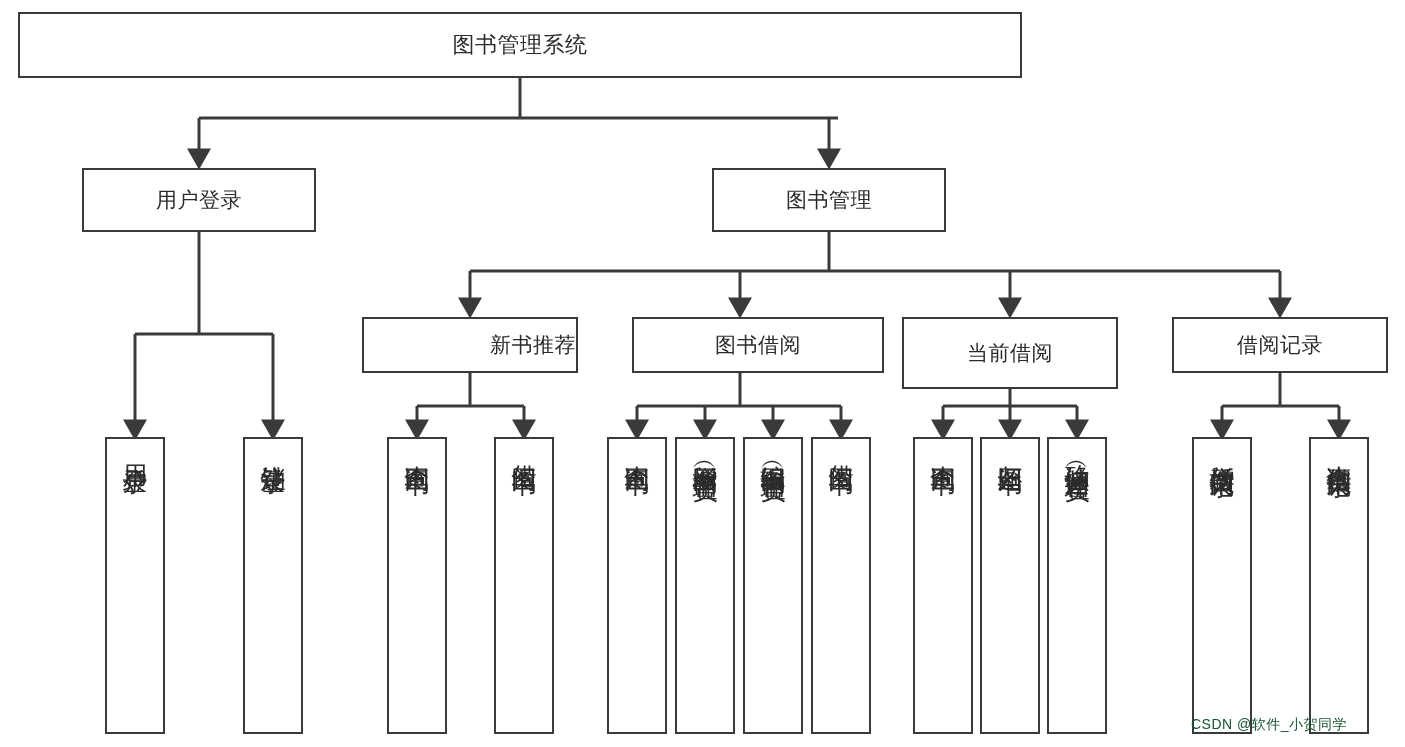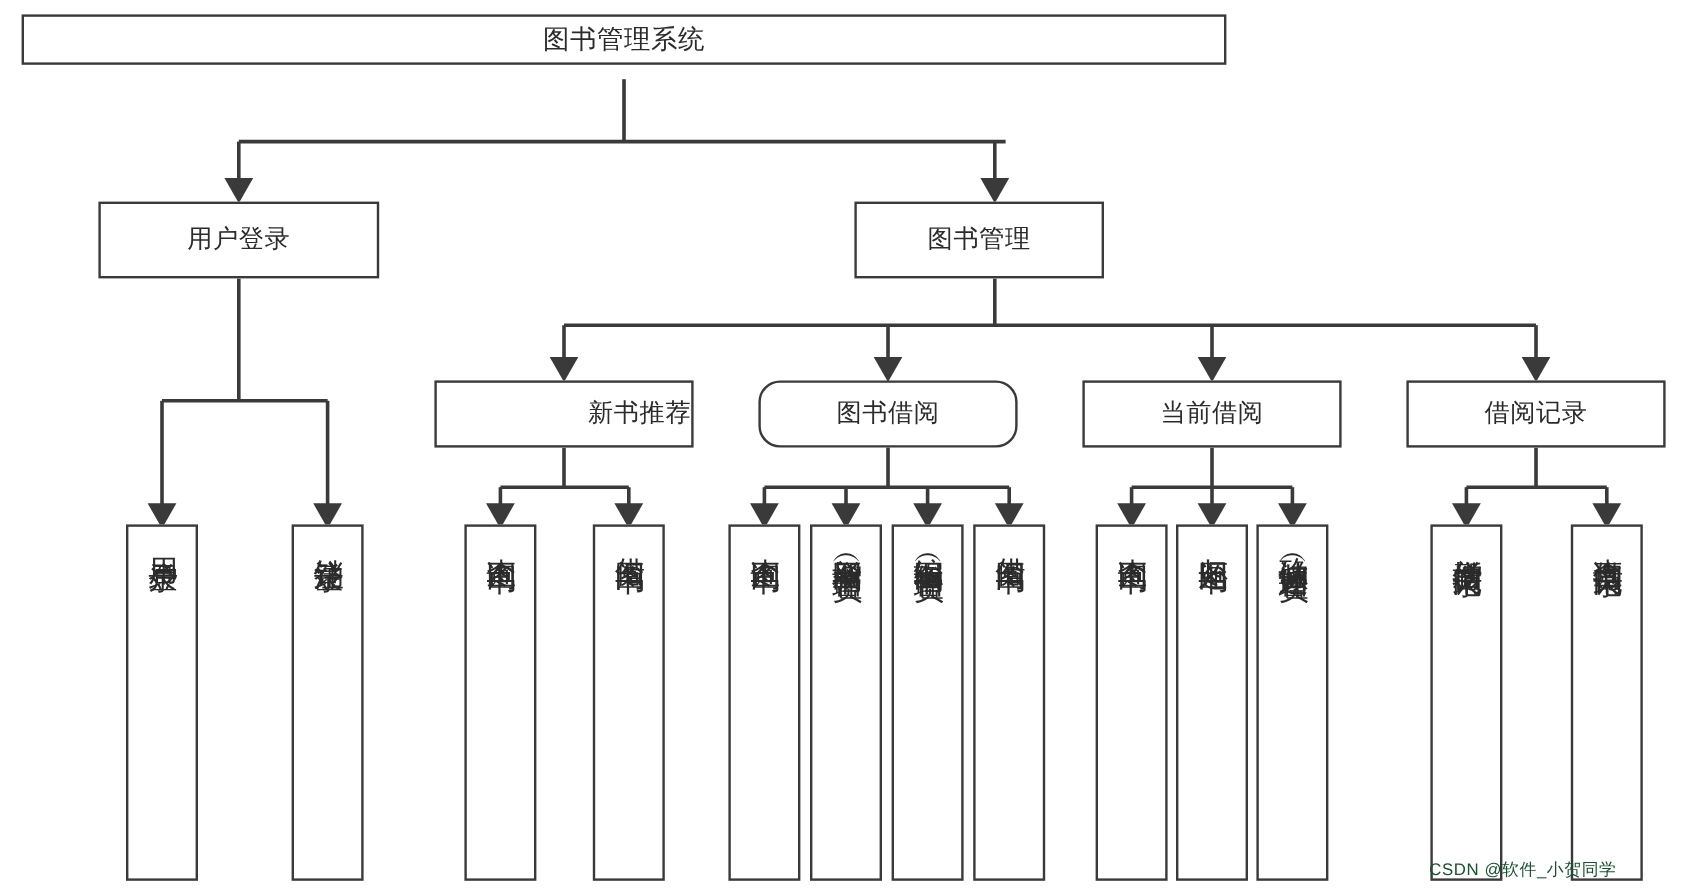--- a/index.html
+++ b/index.html
@@ -118,41 +118,41 @@
       <path d="M1010,406 L1010,429" marker-end="url(#arrow)"></path>
       <path d="M1077,406 L1077,429" marker-end="url(#arrow)"></path>
 
       <path d="M1280,373 L1280,406"></path>
       <path d="M1222,406 L1339,406"></path>
       <path d="M1222,406 L1222,429" marker-end="url(#arrow)"></path>
       <path d="M1339,406 L1339,429" marker-end="url(#arrow)"></path>
     </g>
   </svg>
 
-  <div class="node horiz root" style="left:18px; top:12px; width:1004px; height:42px;">
+  <div class="node horiz root" style="left:18px; top:12px; width:1004px; height:66px;">
     <span class="label">图书管理系统</span>
   </div>
 
   <div class="node horiz" style="left:82px; top:168px; width:234px; height:64px;">
     <span class="label">用户登录</span>
   </div>
 
-  <div class="node horiz" style="left:712px; top:168px; width:208px; height:64px;">
+  <div class="node horiz" style="left:712px; top:168px; width:234px; height:64px;">
     <span class="label">图书管理</span>
   </div>
 
   <div class="node horiz" style="left:362px; top:317px; width:216px; height:56px;justify-content:flex-end;">
     <span class="label">新书推荐</span>
   </div>
 
-  <div class="node horiz" style="left:632px; top:317px; width:216px; height:56px;border-radius:18px;">
+  <div class="node horiz" style="left:632px; top:317px; width:252px; height:56px;">
     <span class="label">图书借阅</span>
   </div>
 
-  <div class="node horiz" style="left:902px; top:317px; width:216px; height:56px;">
+  <div class="node horiz" style="left:902px; top:317px; width:216px; height:72px;">
     <span class="label">当前借阅</span>
   </div>
 
   <div class="node horiz" style="left:1172px; top:317px; width:216px; height:56px;align-items:center;">
     <span class="label">借阅记录</span>
   </div>
 
   <div class="node vert" style="left:105px; top:437px; width:60px; height:297px;">
     <span class="label">用户登录</span>
   </div>

